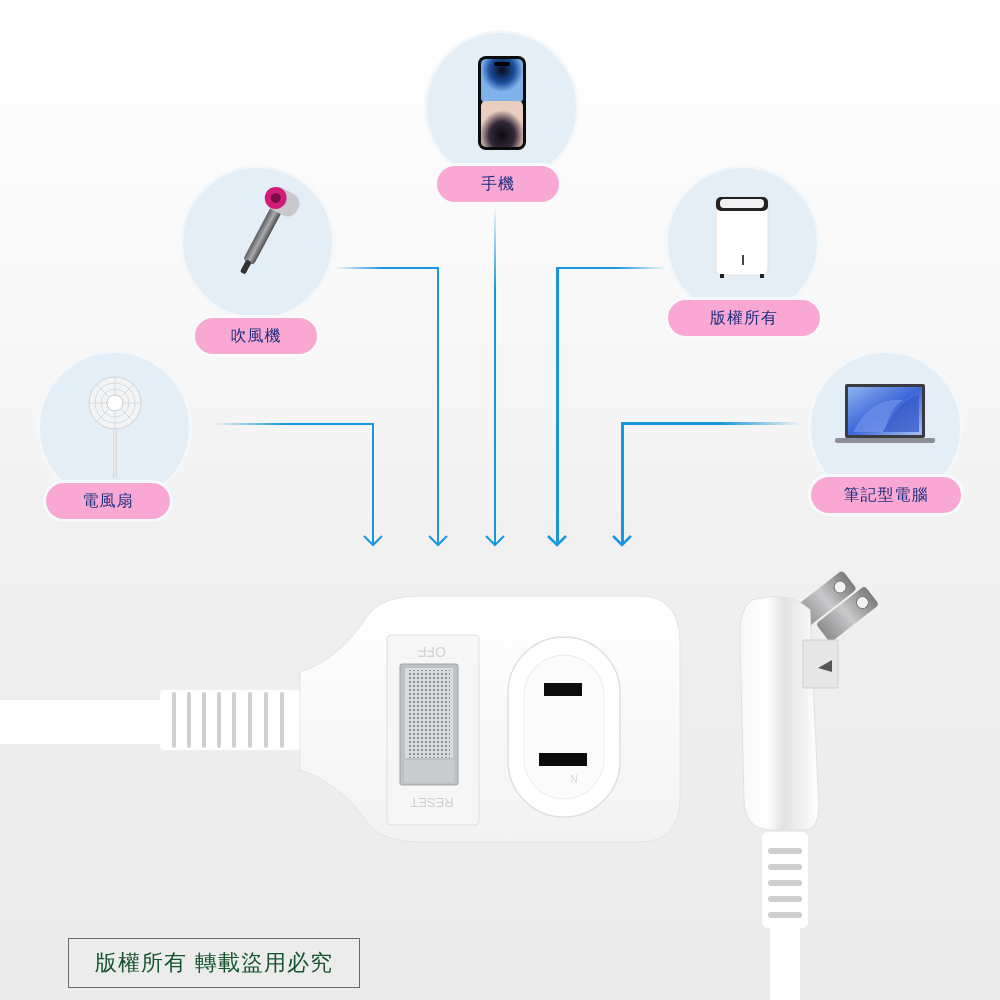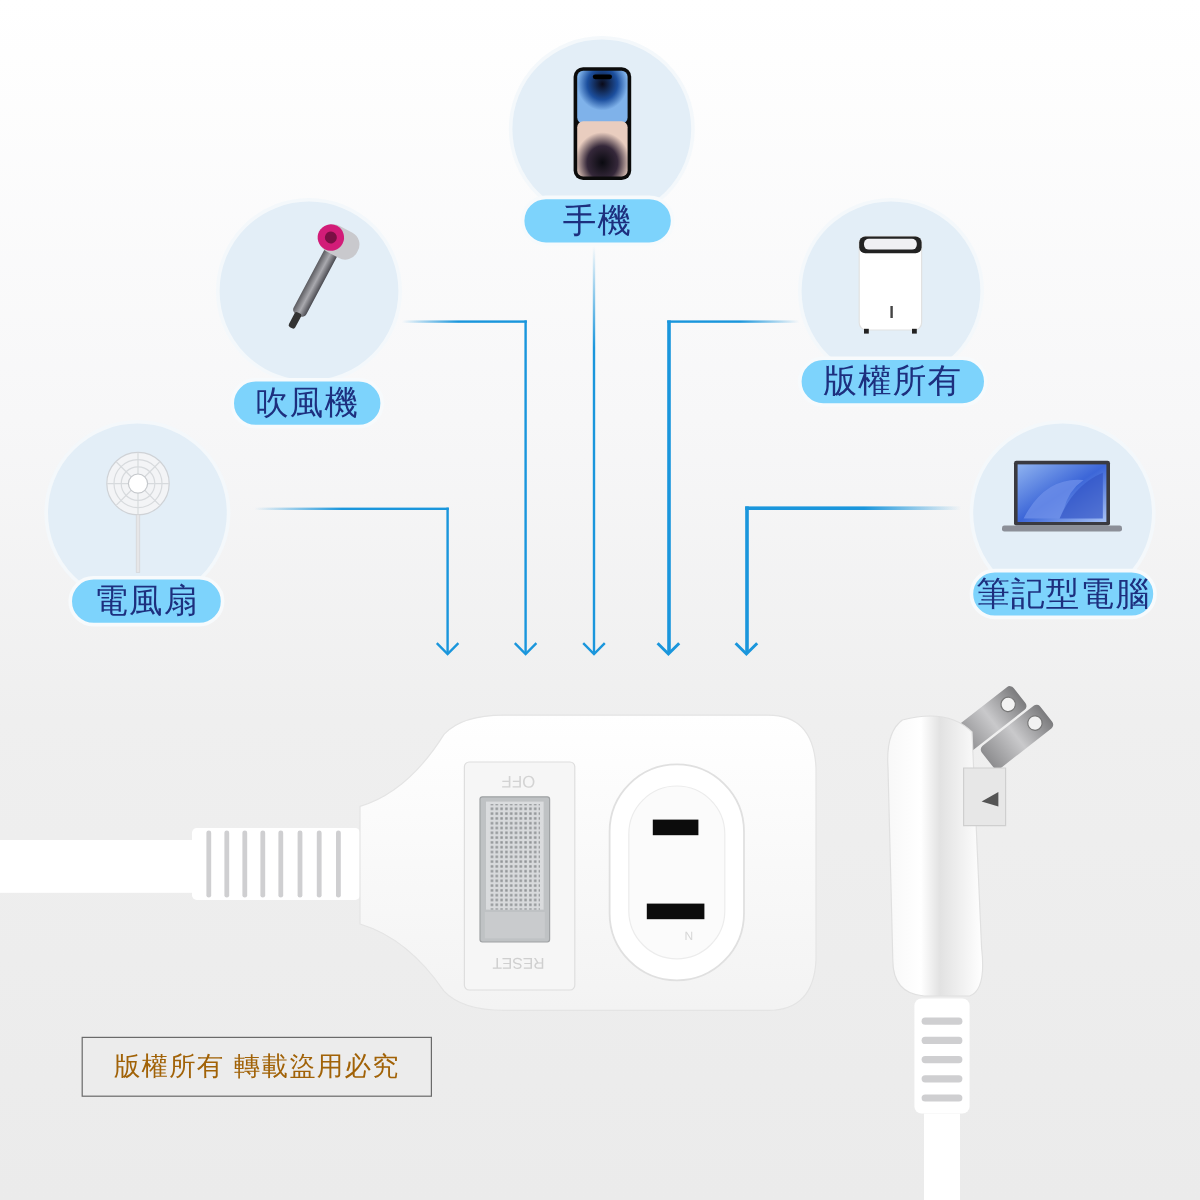--- a/index.html
+++ b/index.html
@@ -17,38 +17,38 @@
     width: 150px; height: 150px;
     border-radius: 50%;
     background: #e3eef7;
     border: 3px solid #f4f8fb;
     left: 0; top: 0;
   }
   .device .pill {
     position: absolute;
     height: 42px;
     border-radius: 21px;
-    background: #7dd3fc;
+    background: #f9a8d4;
     border: 3px solid #f7fafc;
     color: #1d2f7e;
-    font-size: 28px;
+    font-size: 16px;
     display: flex; align-items: center; justify-content: center;
     letter-spacing: 1px;
     white-space: nowrap;
   }
   .device .art { position: absolute; }
 
   .flow { position: absolute; left: 0; top: 0; width: 1000px; height: 600px; pointer-events: none; }
 
   .copyright {
-    position: absolute; left: 68px; top: 864px;
+    position: absolute; left: 68px; top: 938px;
     width: 292px; height: 50px;
     border: 1px solid #6a6a6a;
     background: #ececec;
-    color: #a16207;
+    color: #14532d;
     font-size: 22px;
     display: flex; align-items: center; justify-content: center;
     letter-spacing: 1px;
   }
   .strip { position: absolute; left: 0; top: 560px; width: 1000px; height: 440px; }
 </style>
 </head>
 <body>
 
 <svg class="flow" viewBox="0 0 1000 600">
@@ -165,21 +165,21 @@
       <circle cx="30" cy="28" r="20"></circle>
       <circle cx="30" cy="28" r="14"></circle>
       <line x1="30" y1="2" x2="30" y2="54"></line>
       <line x1="4" y1="28" x2="56" y2="28"></line>
       <line x1="12" y1="10" x2="48" y2="46"></line>
       <line x1="48" y1="10" x2="12" y2="46"></line>
     </g>
     <circle cx="30" cy="28" r="8" fill="#ffffff" stroke="#c5c8cc"></circle>
     <rect x="28.5" y="54" width="3" height="48" fill="#e6e6e8" stroke="#cfcfd2" stroke-width="0.5"></rect>
   </svg>
-  <div class="pill" style="left:20px; top:130px; width:130px;">電風扇</div>
+  <div class="pill" style="left:6px; top:130px; width:130px;">電風扇</div>
 </div>
 
 <div class="device" style="left:808px; top:350px;">
   <div class="bubble" style="width:155px;height:155px;"></div>
   <svg class="art" style="left:25px; top:32px;" width="104" height="70" viewBox="0 0 104 70">
     <defs>
       <linearGradient id="scr" x1="0" x2="1" y1="0" y2="1">
         <stop offset="0" stop-color="#8fb3f0"></stop>
         <stop offset="0.5" stop-color="#3c66d8"></stop>
         <stop offset="1" stop-color="#a7c2f5"></stop>

